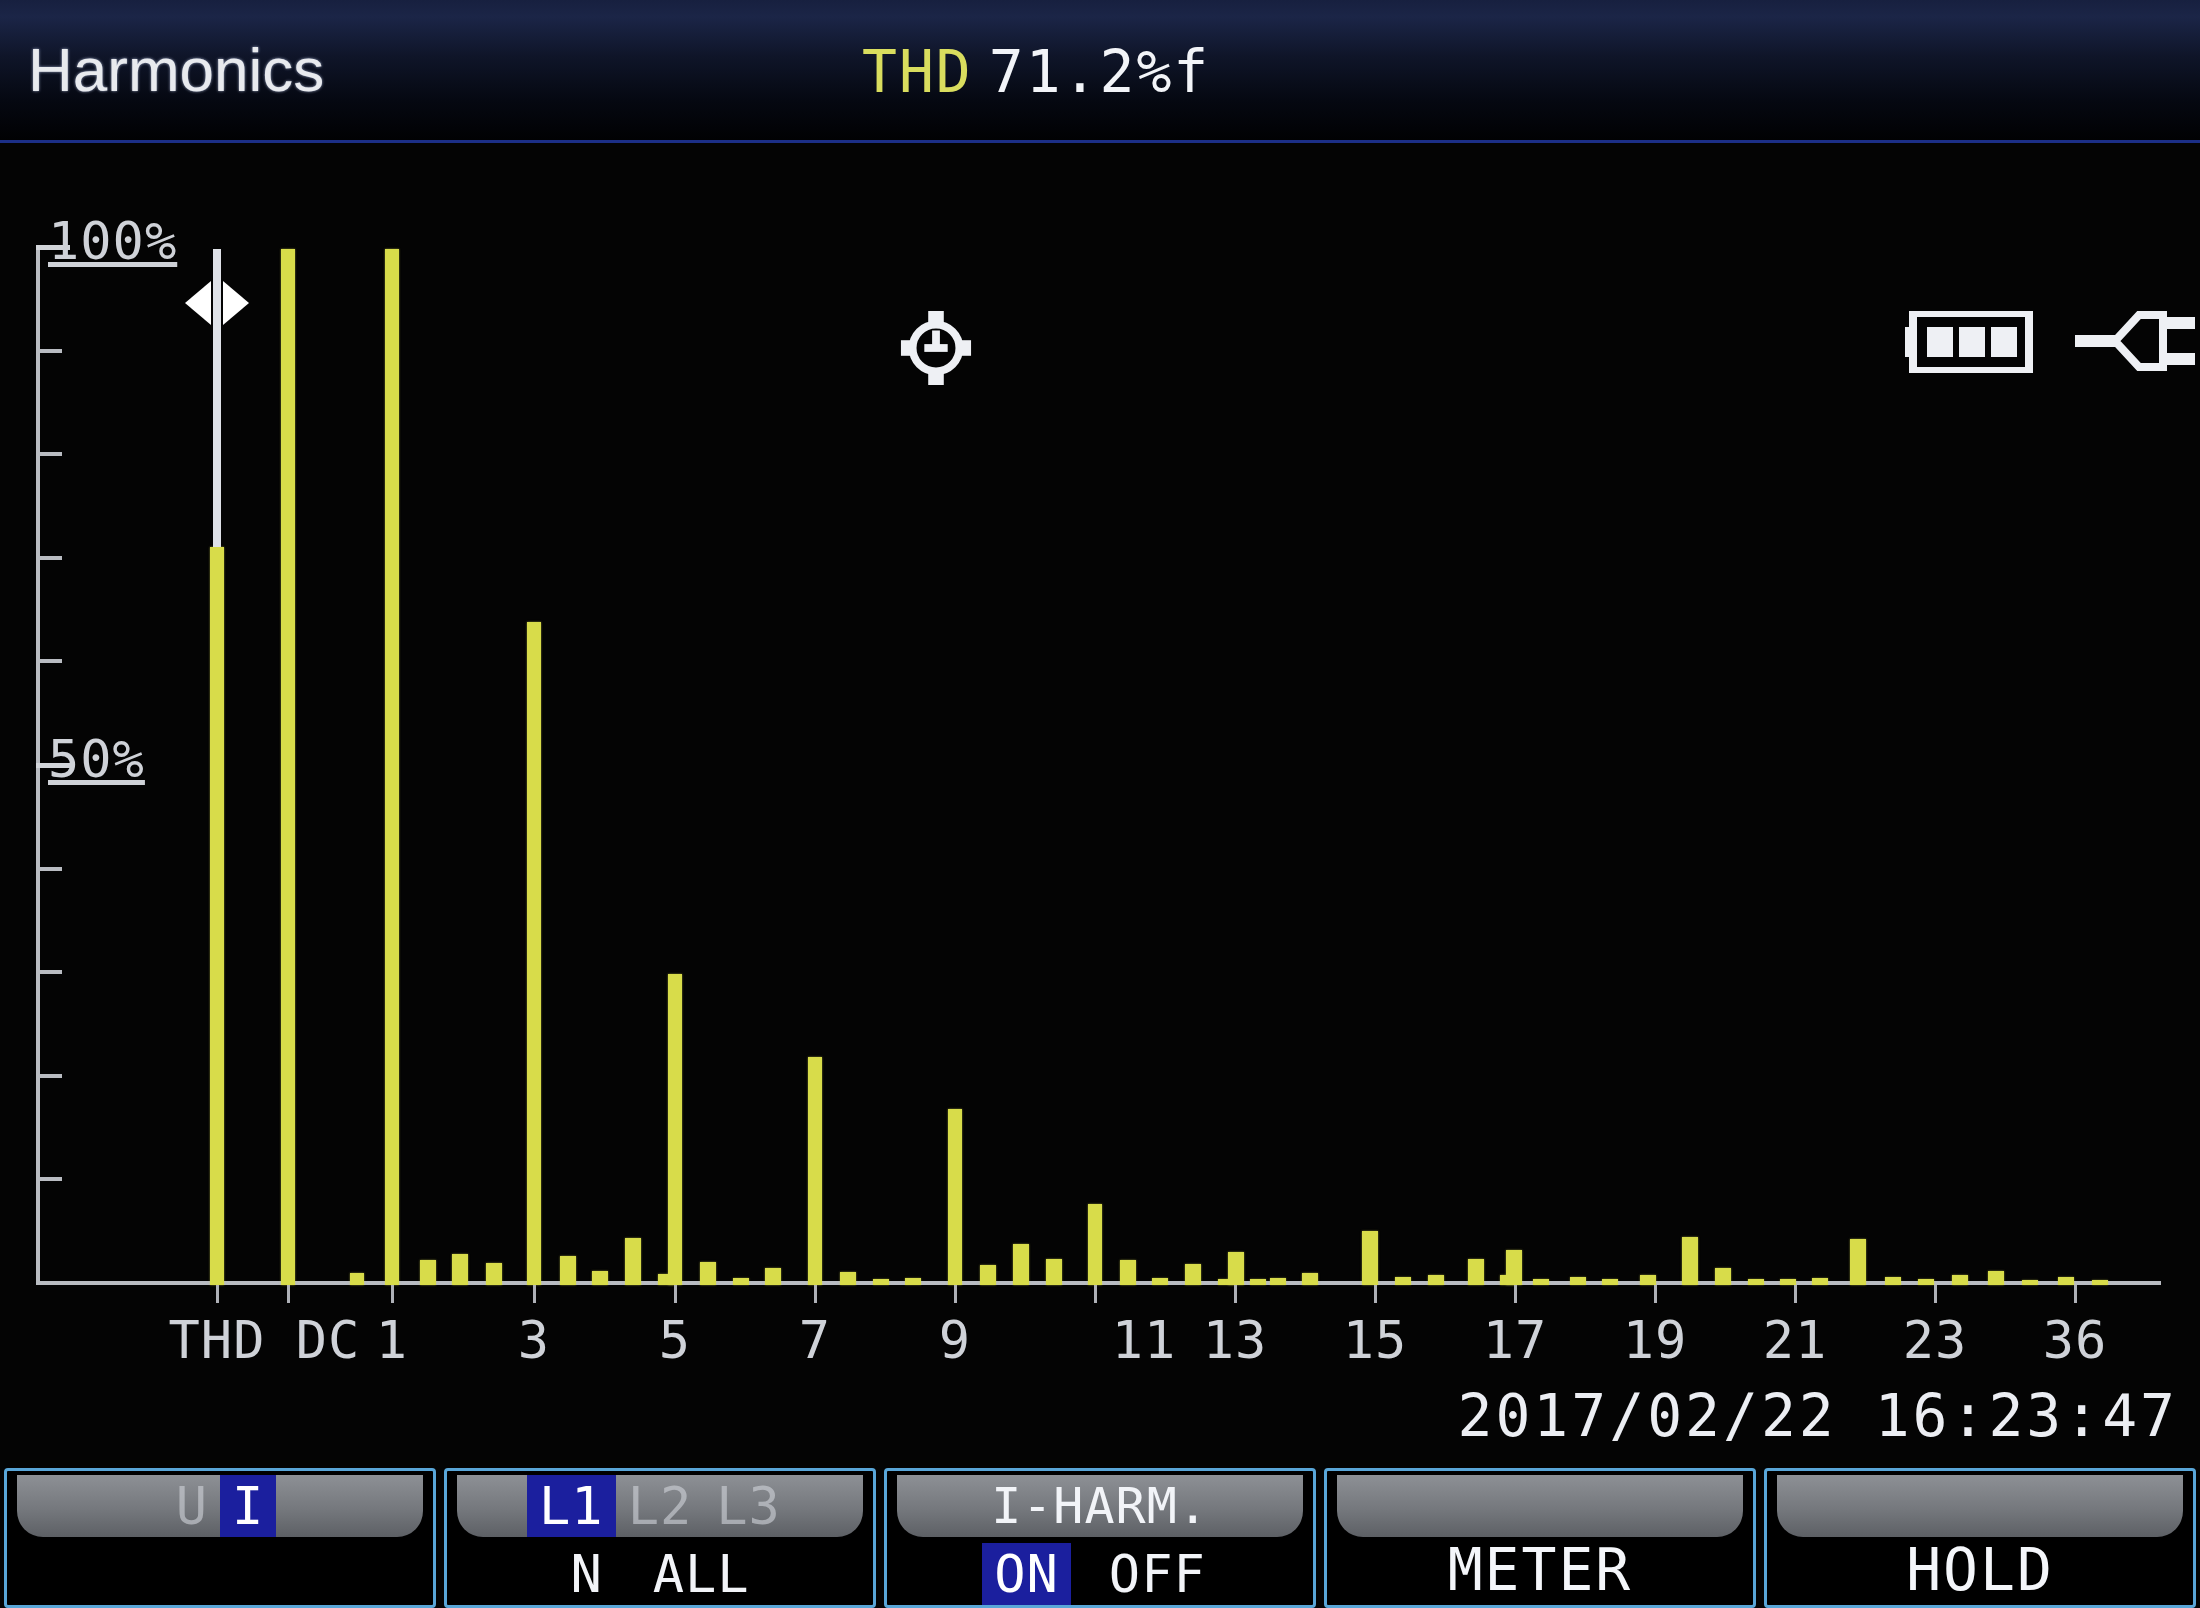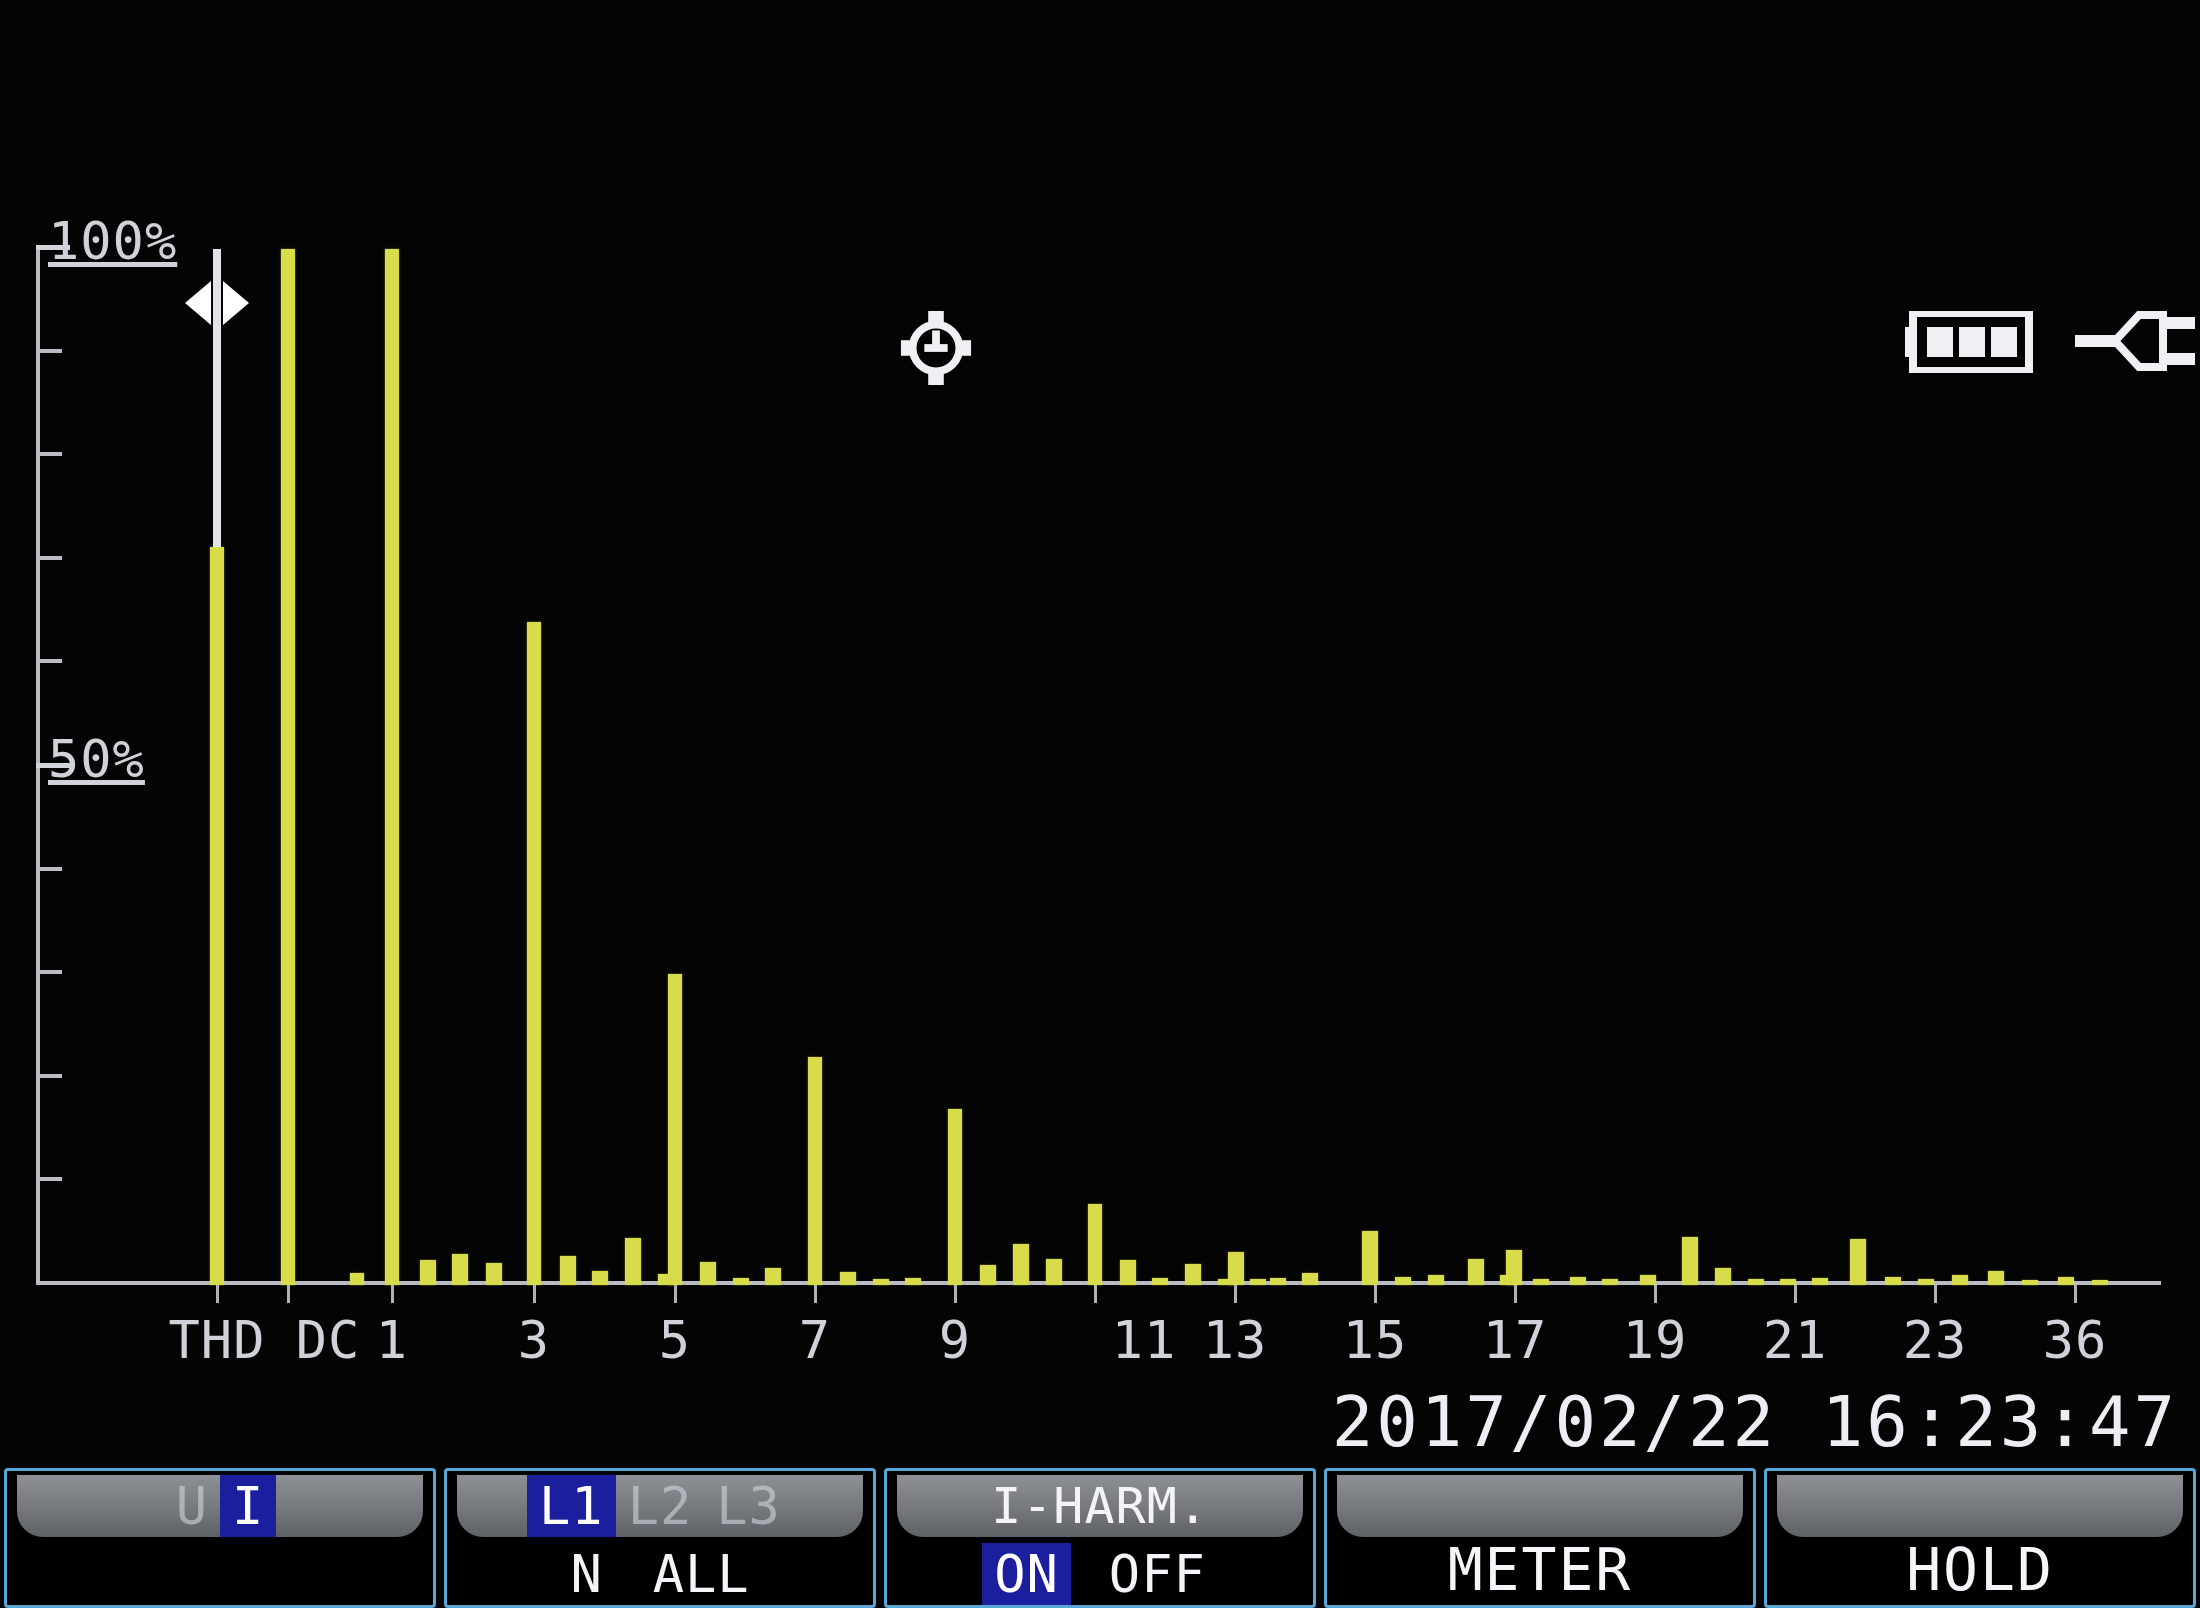--- a/index.html
+++ b/index.html
@@ -94,21 +94,21 @@
   }
   .xlabel{
     position:absolute;top:1085px;
     font-size:52px;color:#cfd2d8;text-align:center;
     transform:translateX(-50%);white-space:nowrap;letter-spacing:1px;
   }
 
   
   .datetime{
     position:absolute;right:22px;top:1382px;
-    font-size:69px;color:#eceef3;letter-spacing:3px;white-space:nowrap;
+    font-size:58px;color:#eceef3;letter-spacing:3px;white-space:nowrap;
   }
 
   
   .softkeys{
     position:absolute;left:0;top:1468px;width:2200px;height:140px;
     display:flex;gap:8px;padding:0 4px;box-sizing:border-box;
   }
   .skey{
     position:relative;flex:1;
     background:#000;
@@ -148,20 +148,26 @@
     position:absolute;left:0;right:0;top:62px;height:74px;
     display:flex;align-items:center;justify-content:center;
     font-size:58px;color:#f4f6fa;letter-spacing:2px;white-space:nowrap;
   }
 </style>
 </head>
 <body>
 
 <div id="screen">
 
+  <div class="header">
+    <div class="header-title">Harmonics</div>
+    <div class="thd-group">
+      <span class="thd-label">THD</span><span class="thd-value">71.2%f</span>
+    </div>
+  </div>
 
   <div class="status-row">
 
     <svg class="timer-icon" viewBox="0 0 36 38">
       <g fill="#eef0f4">
         <rect x="14" y="0" width="8" height="6"></rect>
         <rect x="14" y="32" width="8" height="6"></rect>
         <rect x="0" y="15" width="6" height="8"></rect>
         <rect x="30" y="15" width="6" height="8"></rect>
       </g>

